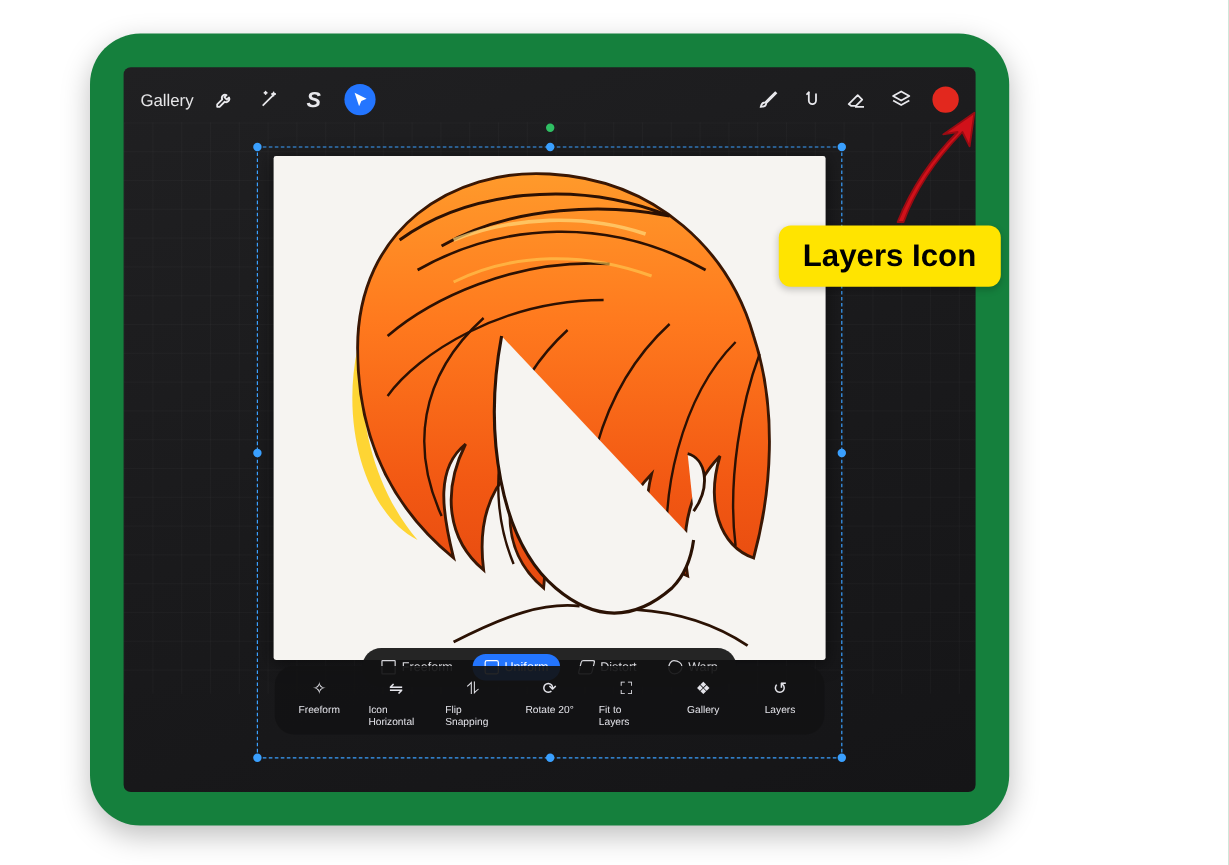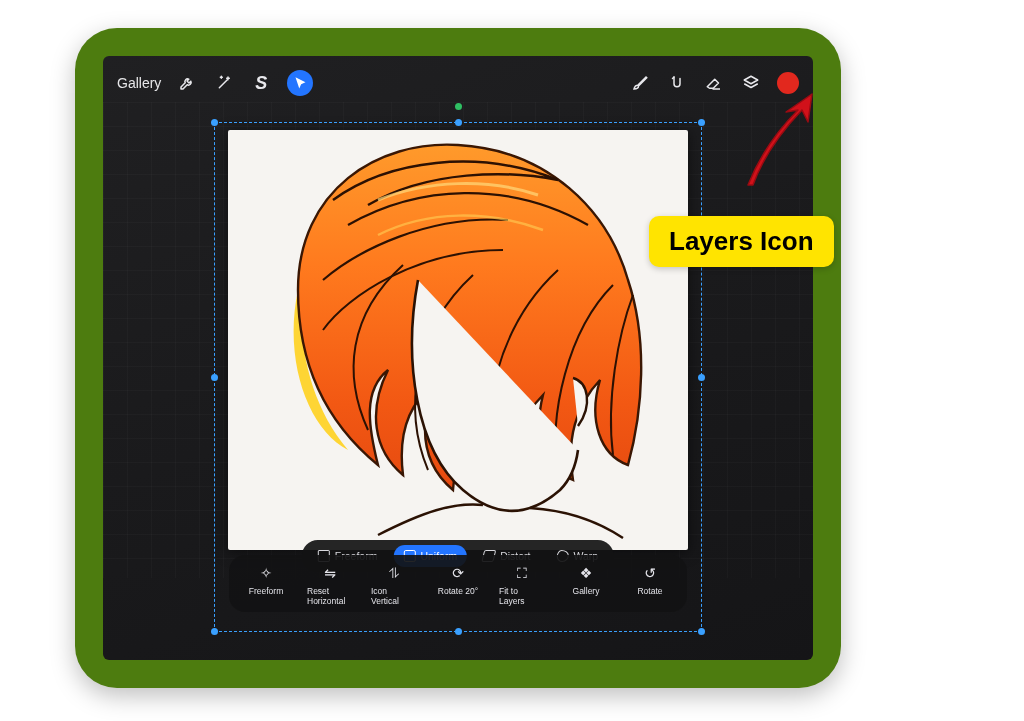--- a/index.html
+++ b/index.html
@@ -12,21 +12,21 @@
     position: relative;
   }
 
   
   .ipad-frame {
     position: absolute;
     left: 75px;
     top: 28px;
     width: 766px;
     height: 660px;
-    background: #4d7c0f;
+    background: #15803d;
     border-radius: 42px;
     box-shadow: 0 8px 24px rgba(0,0,0,0.25);
     padding: 28px;
     display: flex;
   }
   .screen {
     flex: 1;
     background: linear-gradient(160deg,#202022 0%, #1a1a1c 50%, #151517 100%);
     border-radius: 6px;
     position: relative;
@@ -170,21 +170,20 @@
     position:absolute;
     left: 649px;
     top: 188px;
     background: #ffe400;
     color:#000;
     font-weight:700;
     font-size: 26px;
     padding: 10px 20px;
     border-radius: 10px;
     box-shadow: 0 2px 6px rgba(0,0,0,0.2);
-    margin-top: 28px;
   }
   .annotation-arrow {
     position:absolute;
     left: 728px;
     top: 90px;
     width: 100px;
     height: 100px;
     pointer-events:none;
   }
 
@@ -334,41 +333,41 @@
       </div>
     </div>
 
     <div class="transform-actions">
       <div class="action-btn">
         <span class="aicon">✧</span>
         <span>Freeform</span>
       </div>
       <div class="action-btn">
         <span class="aicon">⇋</span>
-        <span>Reset Horizontal</span>
+        <span>Icon Horizontal</span>
       </div>
       <div class="action-btn">
         <span class="aicon">⥮</span>
-        <span>Icon Vertical</span>
+        <span>Flip Snapping</span>
       </div>
       <div class="action-btn">
         <span class="aicon">⟳</span>
         <span>Rotate 20°</span>
       </div>
       <div class="action-btn">
         <span class="aicon">⛶</span>
         <span>Fit to Layers</span>
       </div>
       <div class="action-btn">
         <span class="aicon">❖</span>
         <span>Gallery</span>
       </div>
       <div class="action-btn">
         <span class="aicon">↺</span>
-        <span>Rotate</span>
+        <span>Layers</span>
       </div>
     </div>
 
   </div>
 </div>
 
 <svg class="annotation-arrow" viewBox="0 0 100 100">
   <path d="M20 95 C 30 70 45 45 70 20 L58 22 L84 4 L80 32 L74 20 C 50 45 34 70 25 95 Z" fill="#d1111a" stroke="#9a0b12" stroke-width="1.5" stroke-linejoin="round"></path>
 </svg>
 <div class="annotation-label">Layers Icon</div>

